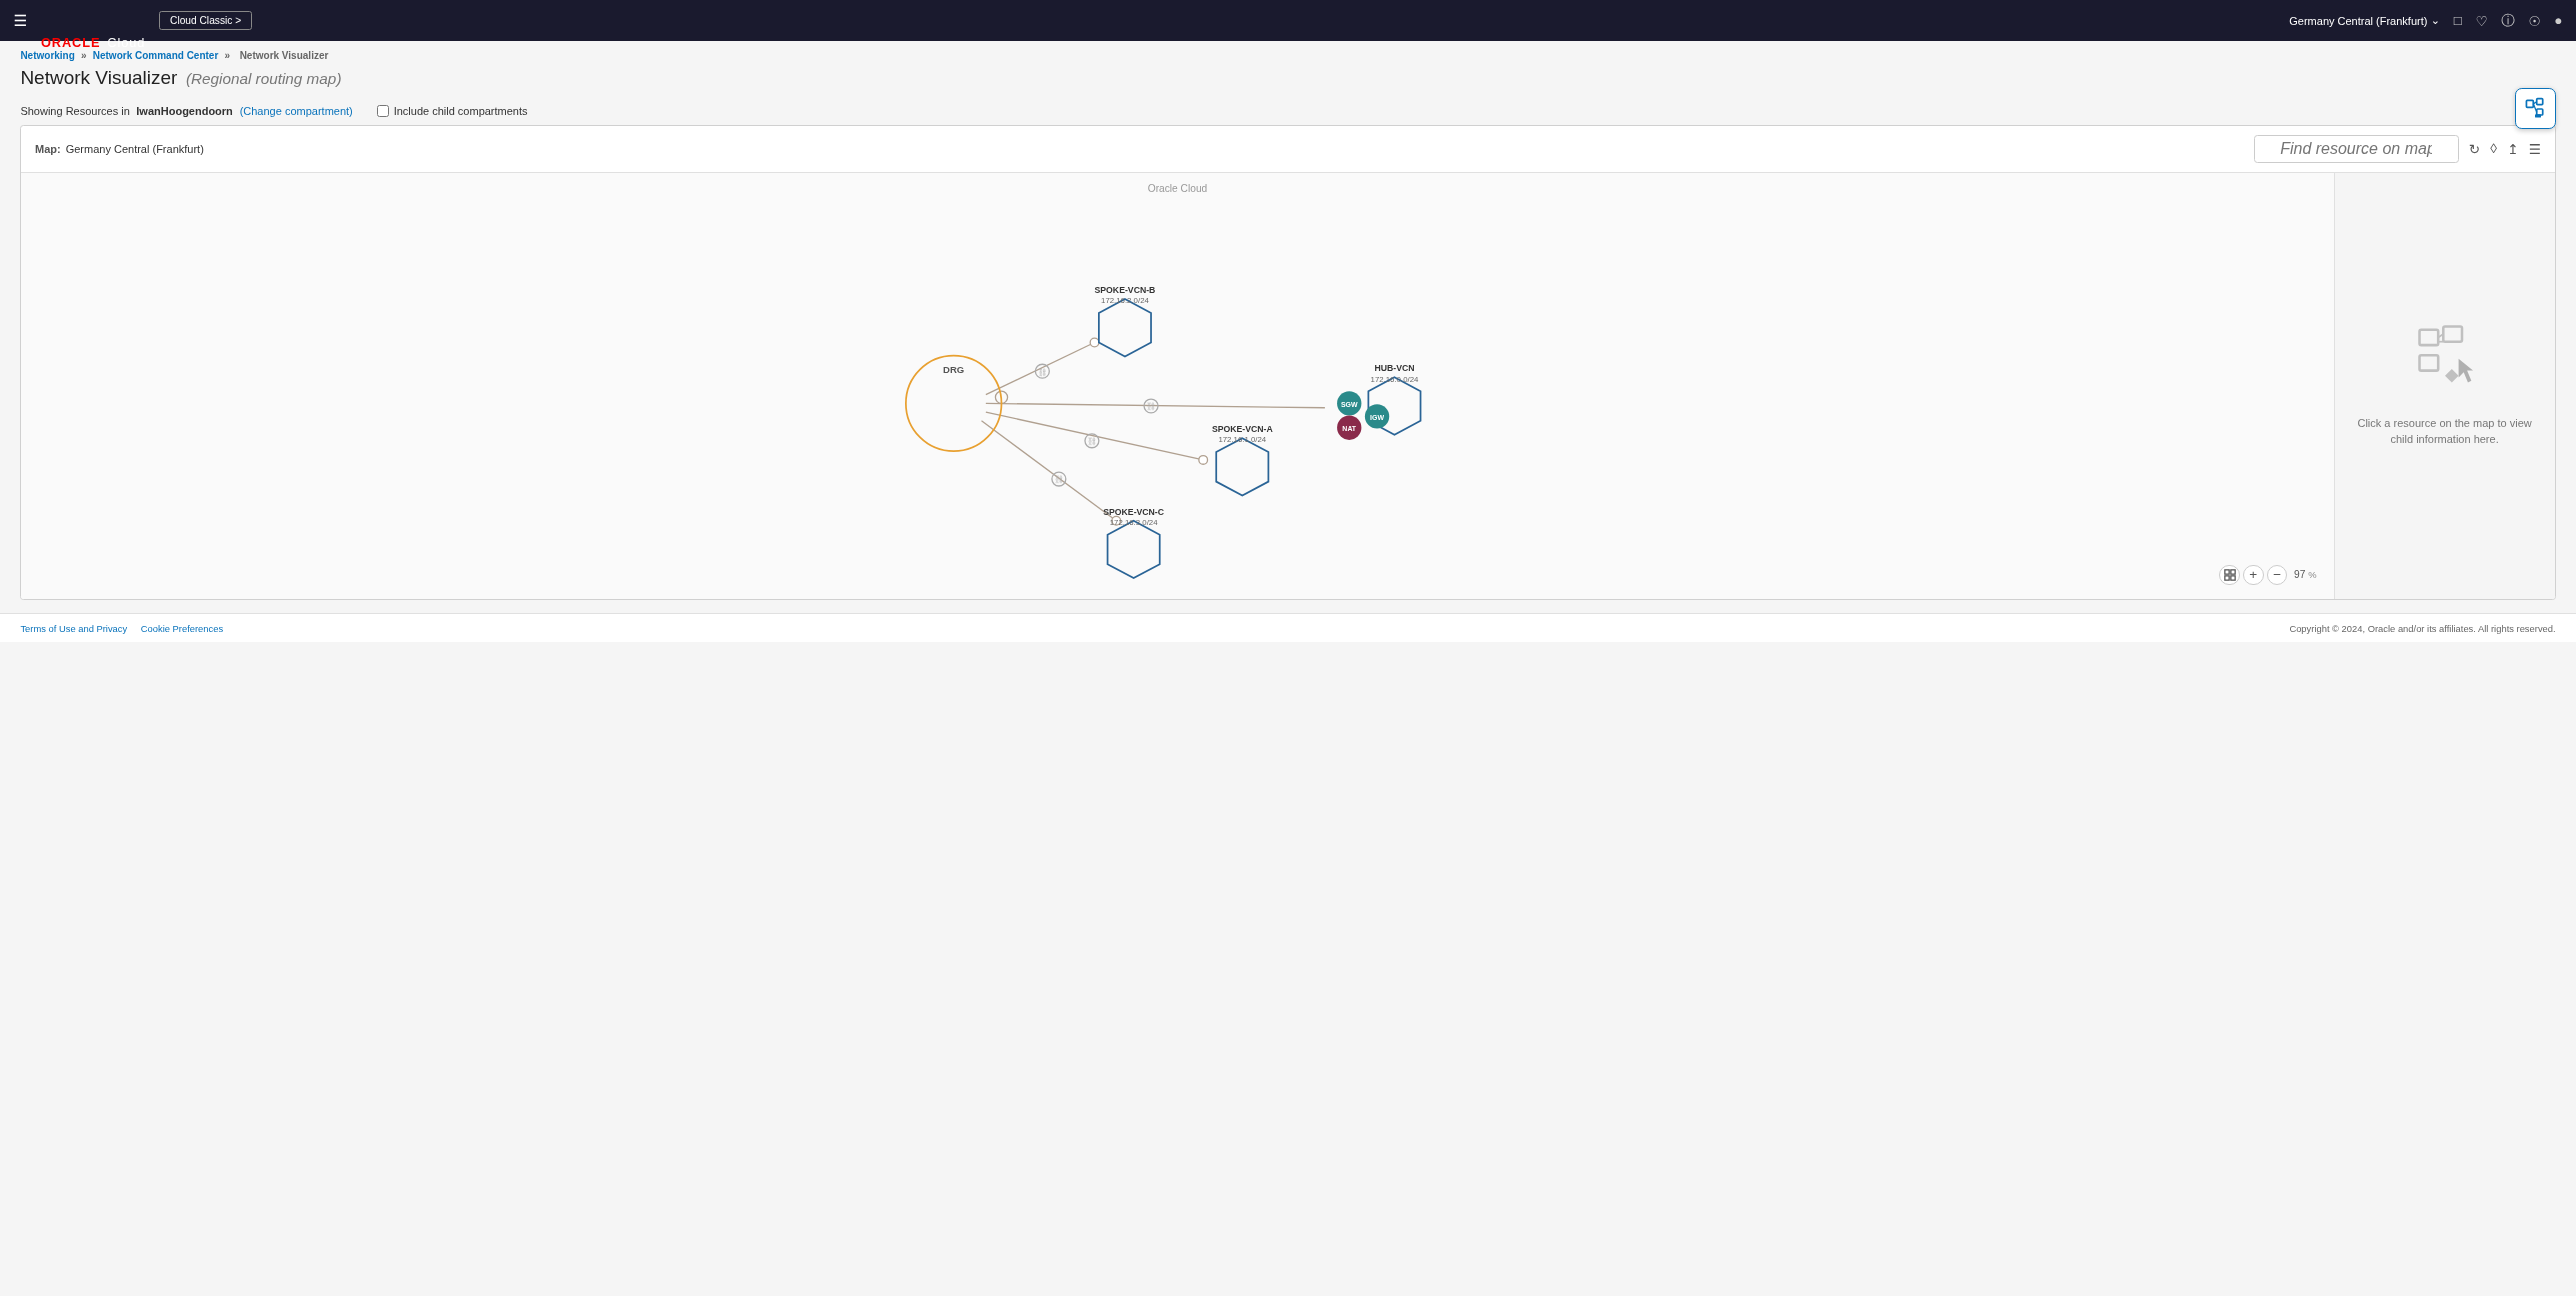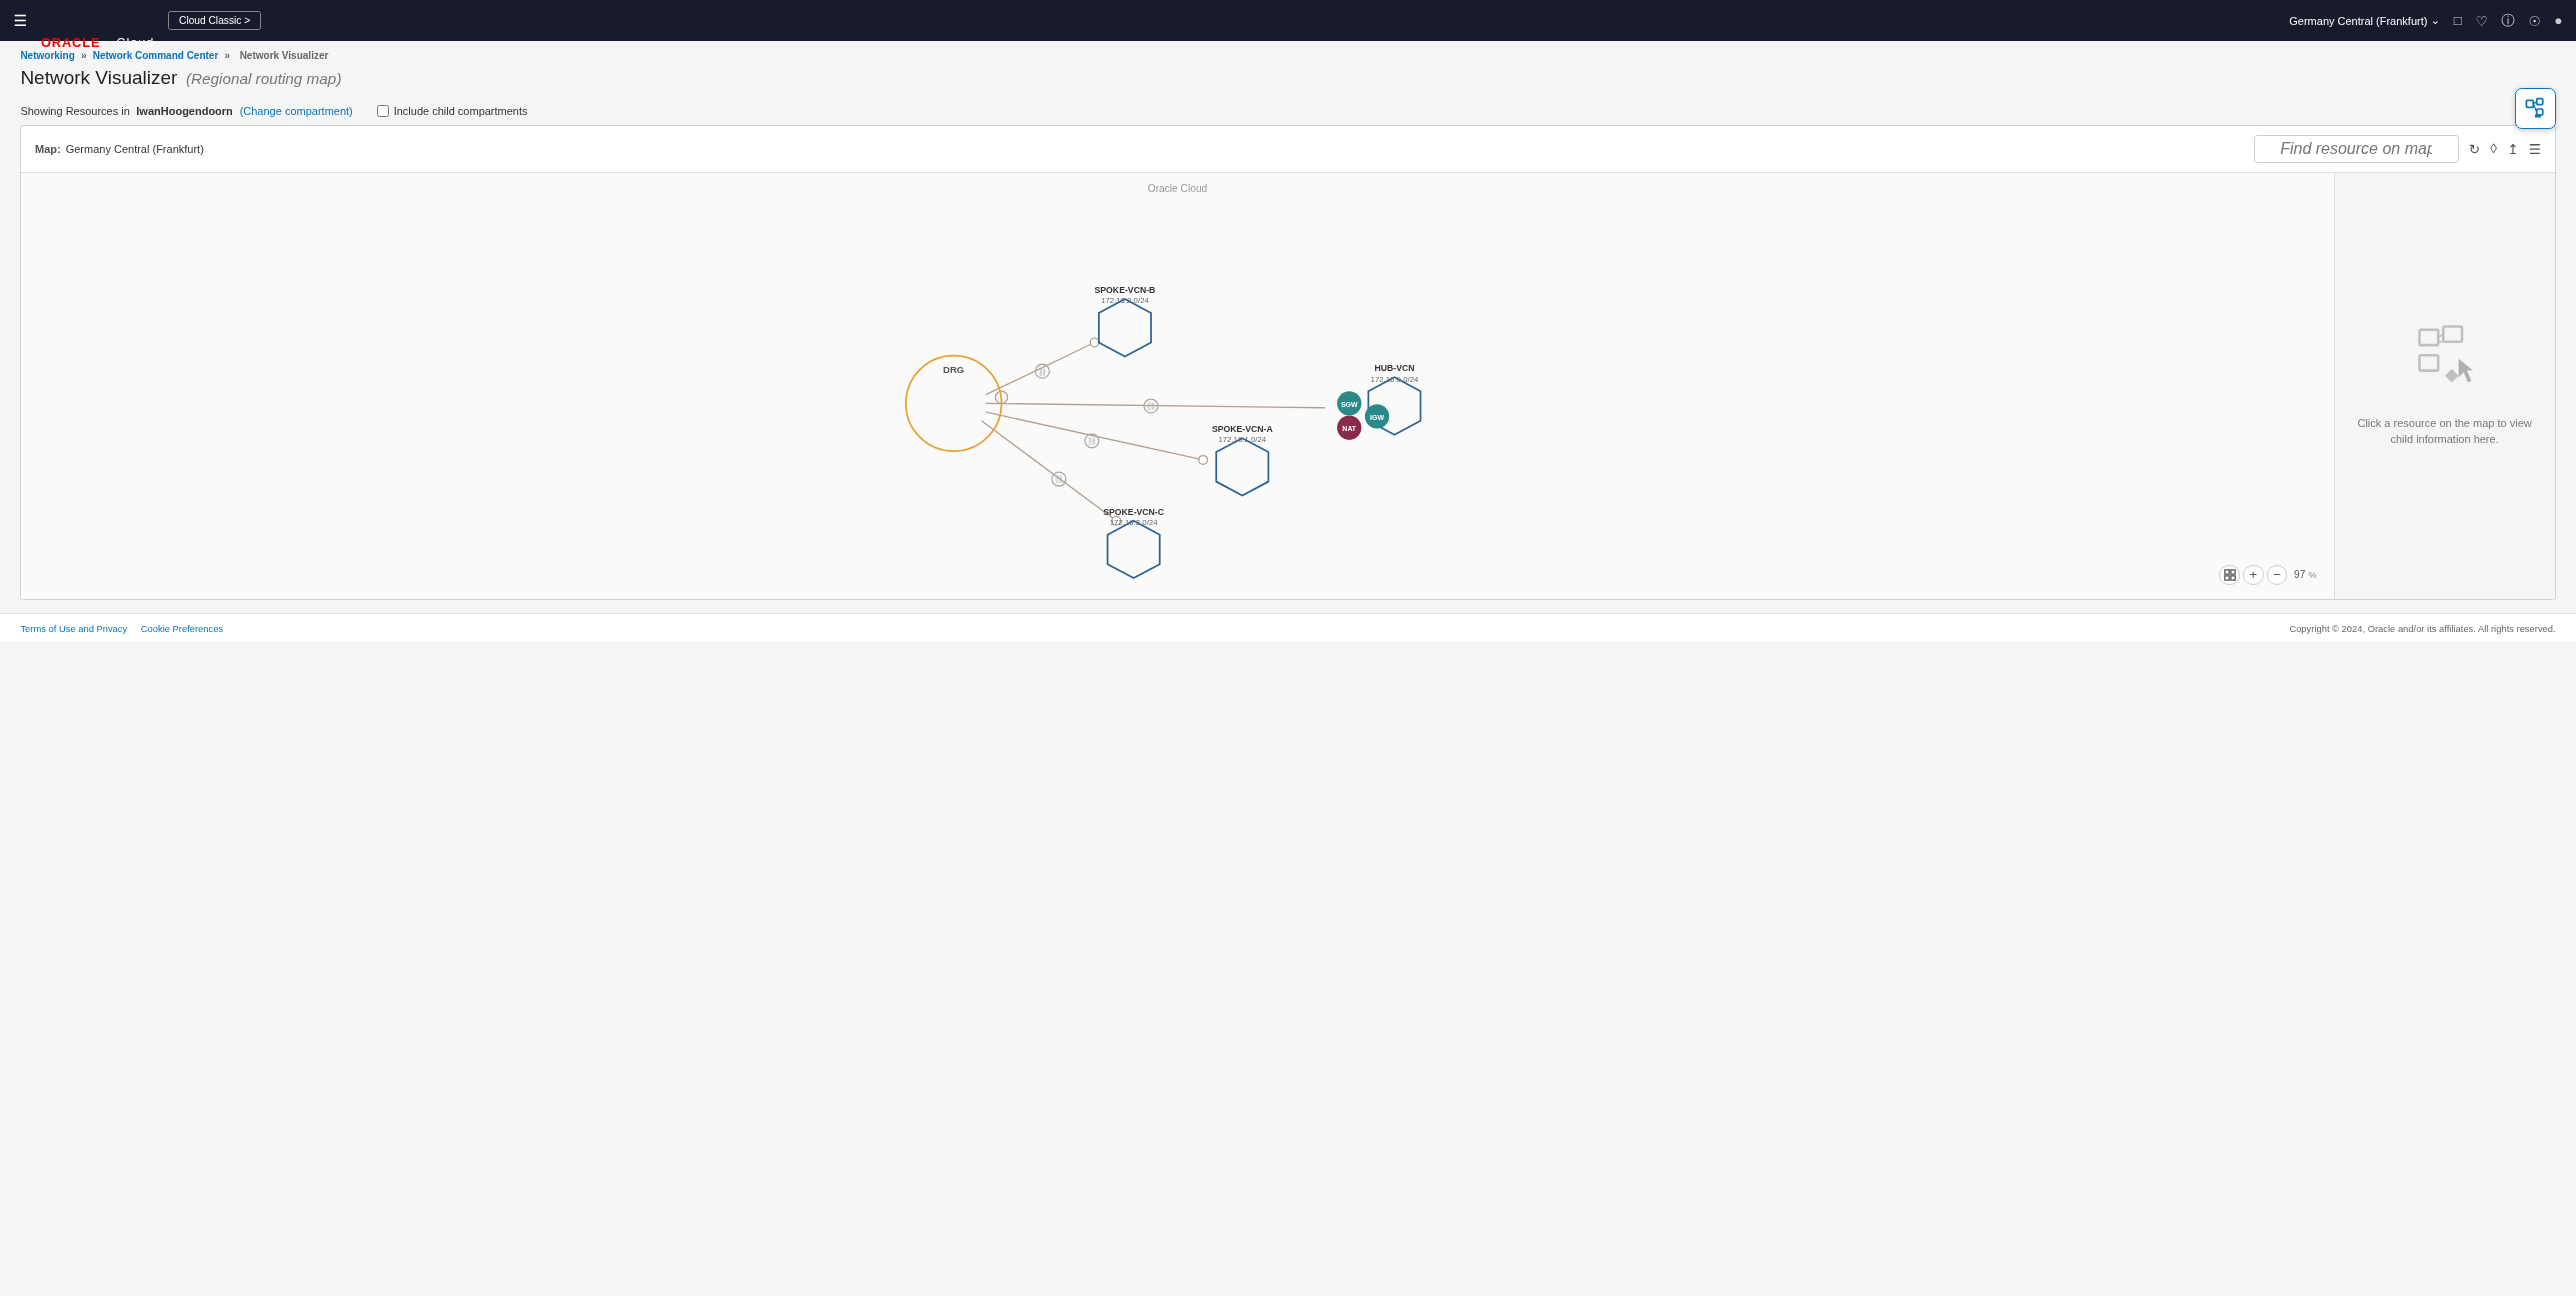--- a/index.html
+++ b/index.html
@@ -8,21 +8,21 @@
     
     .topnav {
       background: #1a1a2e;
       display: flex;
       align-items: center;
       height: 41px;
       padding: 0 13.6px;
       gap: 13.6px;
     }
     .topnav-menu { color: #fff; font-size: 15.3px; cursor: pointer; }
-    .oracle-logo { color: #fff; font-size: 12.8px; font-weight: 300; letter-spacing: 0.9px; display: flex; align-items: center; gap: 16px; margin-top: 44px; }
+    .oracle-logo { color: #fff; font-size: 12.8px; font-weight: 300; letter-spacing: 0.9px; display: flex; align-items: center; gap: 7px; margin-top: 44px; }
     .oracle-logo span.oracle { color: #f80000; font-weight: 700; }
     .cloud-classic-btn {
       border: 0.9px solid #888;
       color: #fff;
       background: transparent;
       padding: 3.4px 10.2px;
       border-radius: 2.6px;
       font-size: 10.2px;
       cursor: pointer;
       white-space: nowrap;

